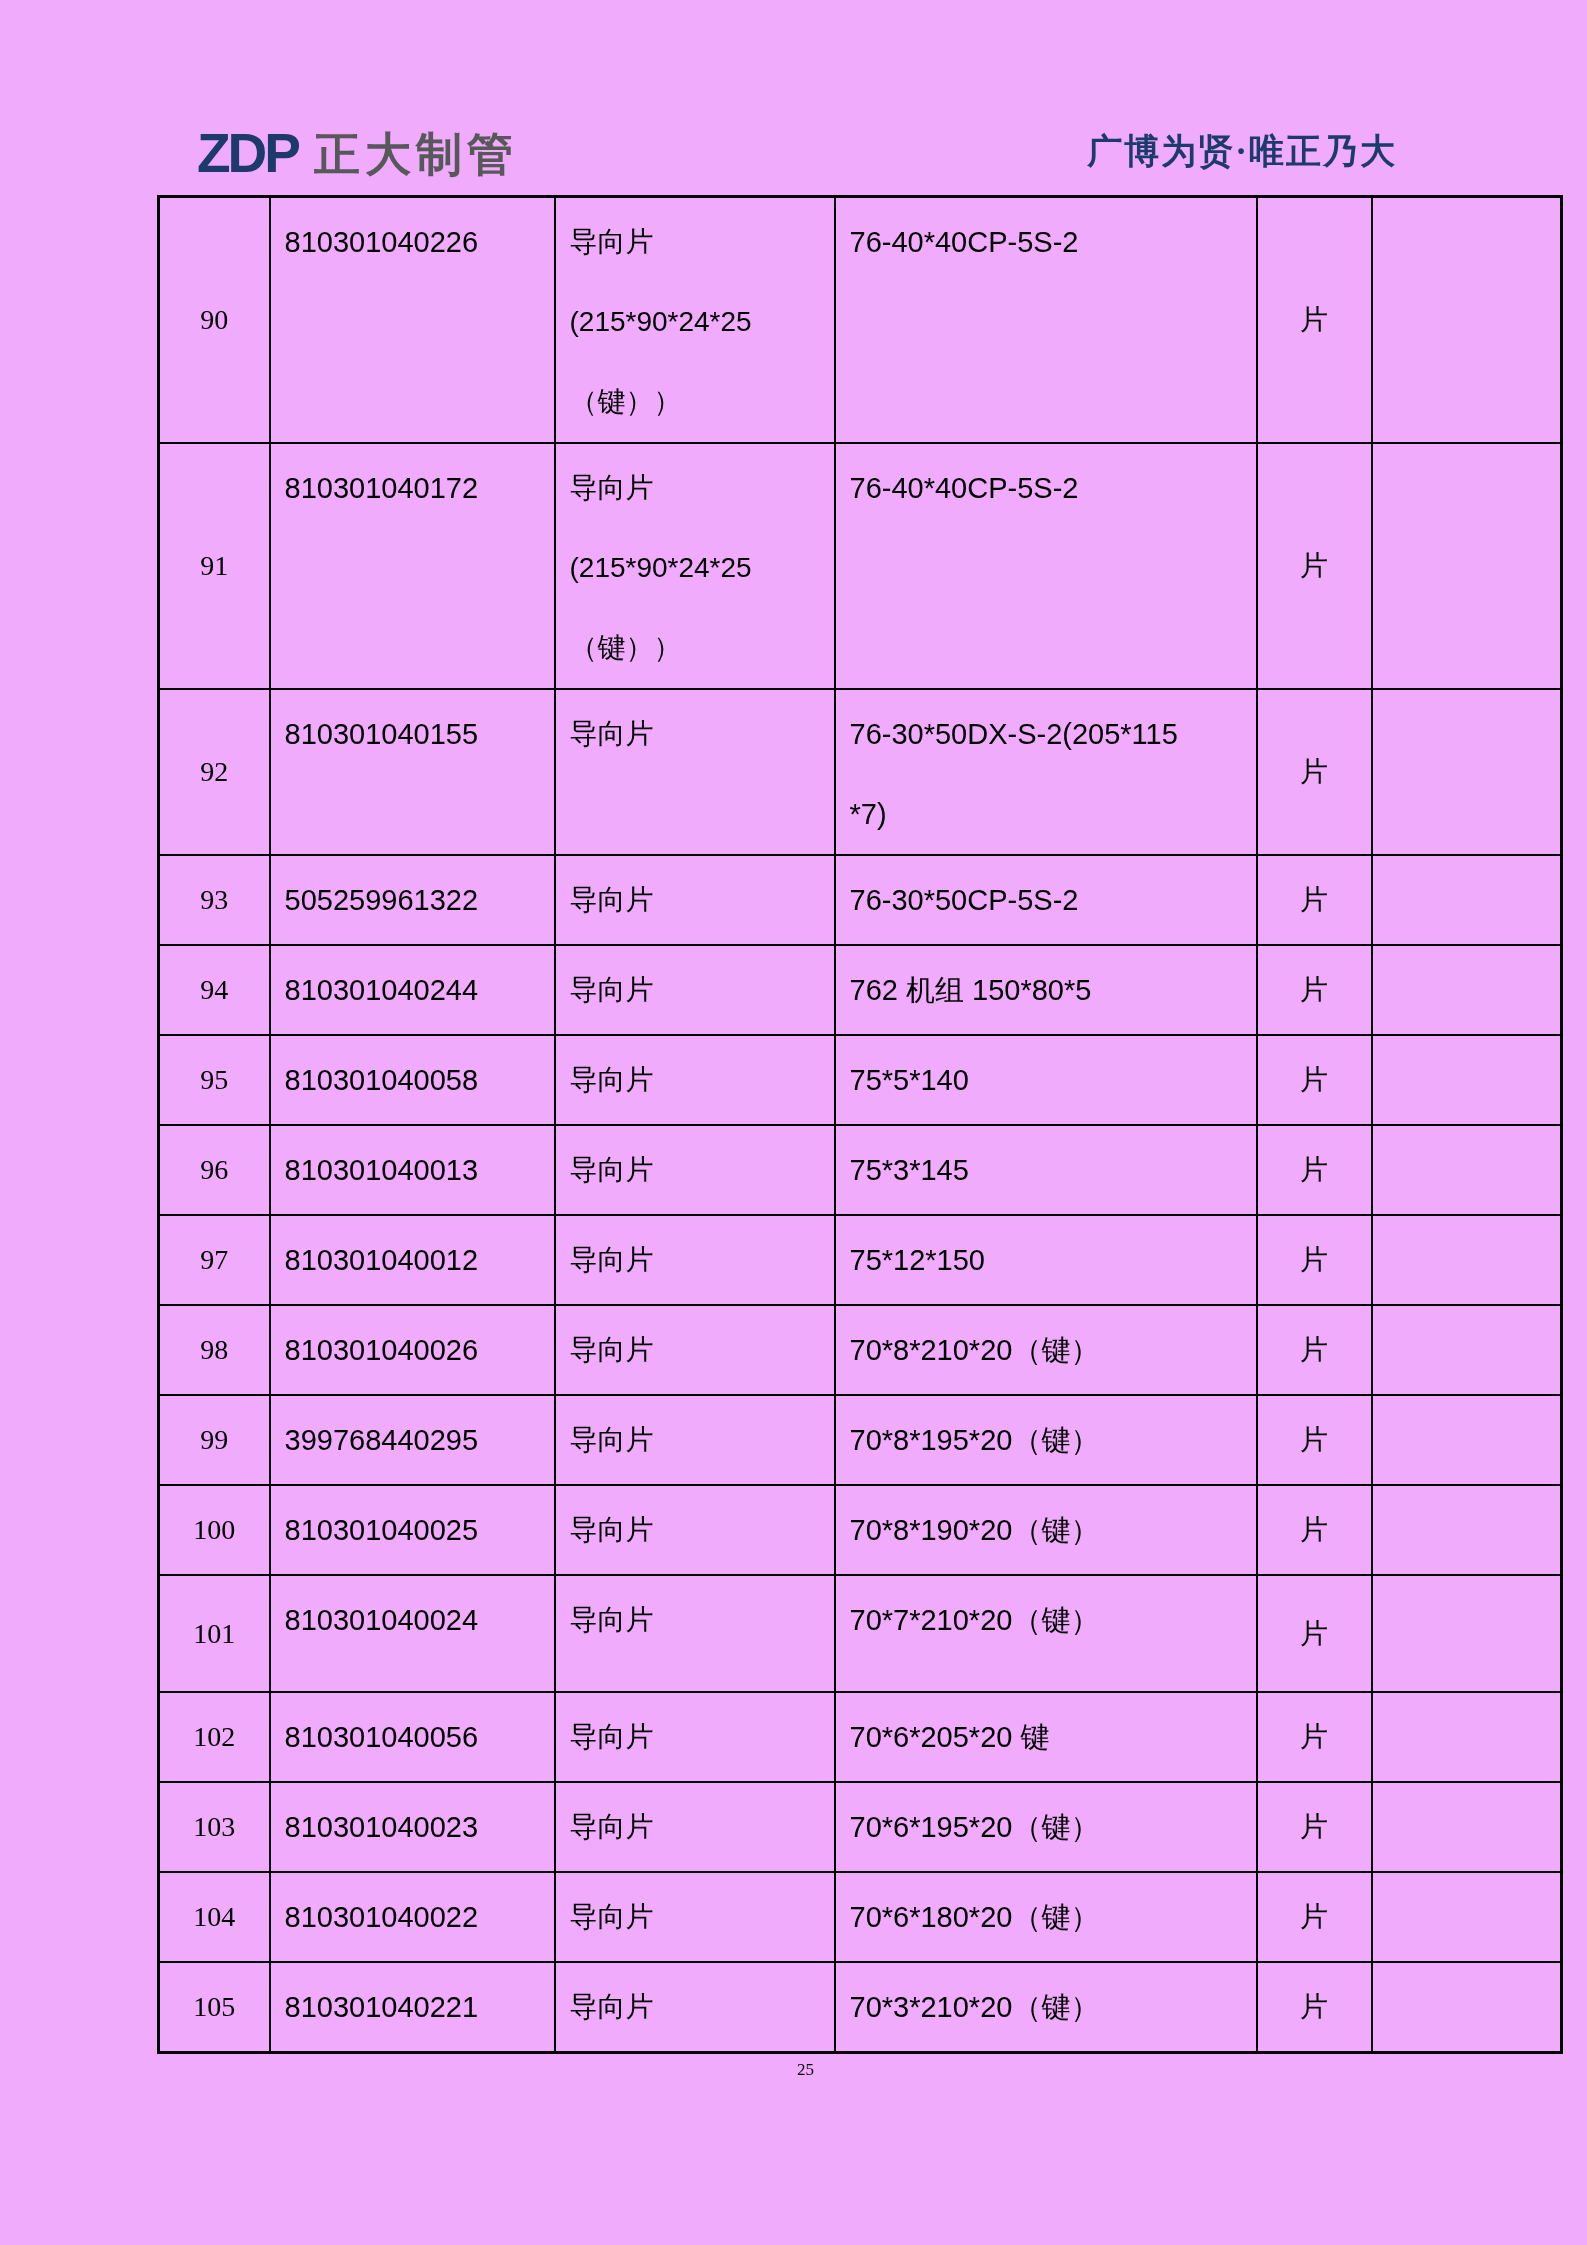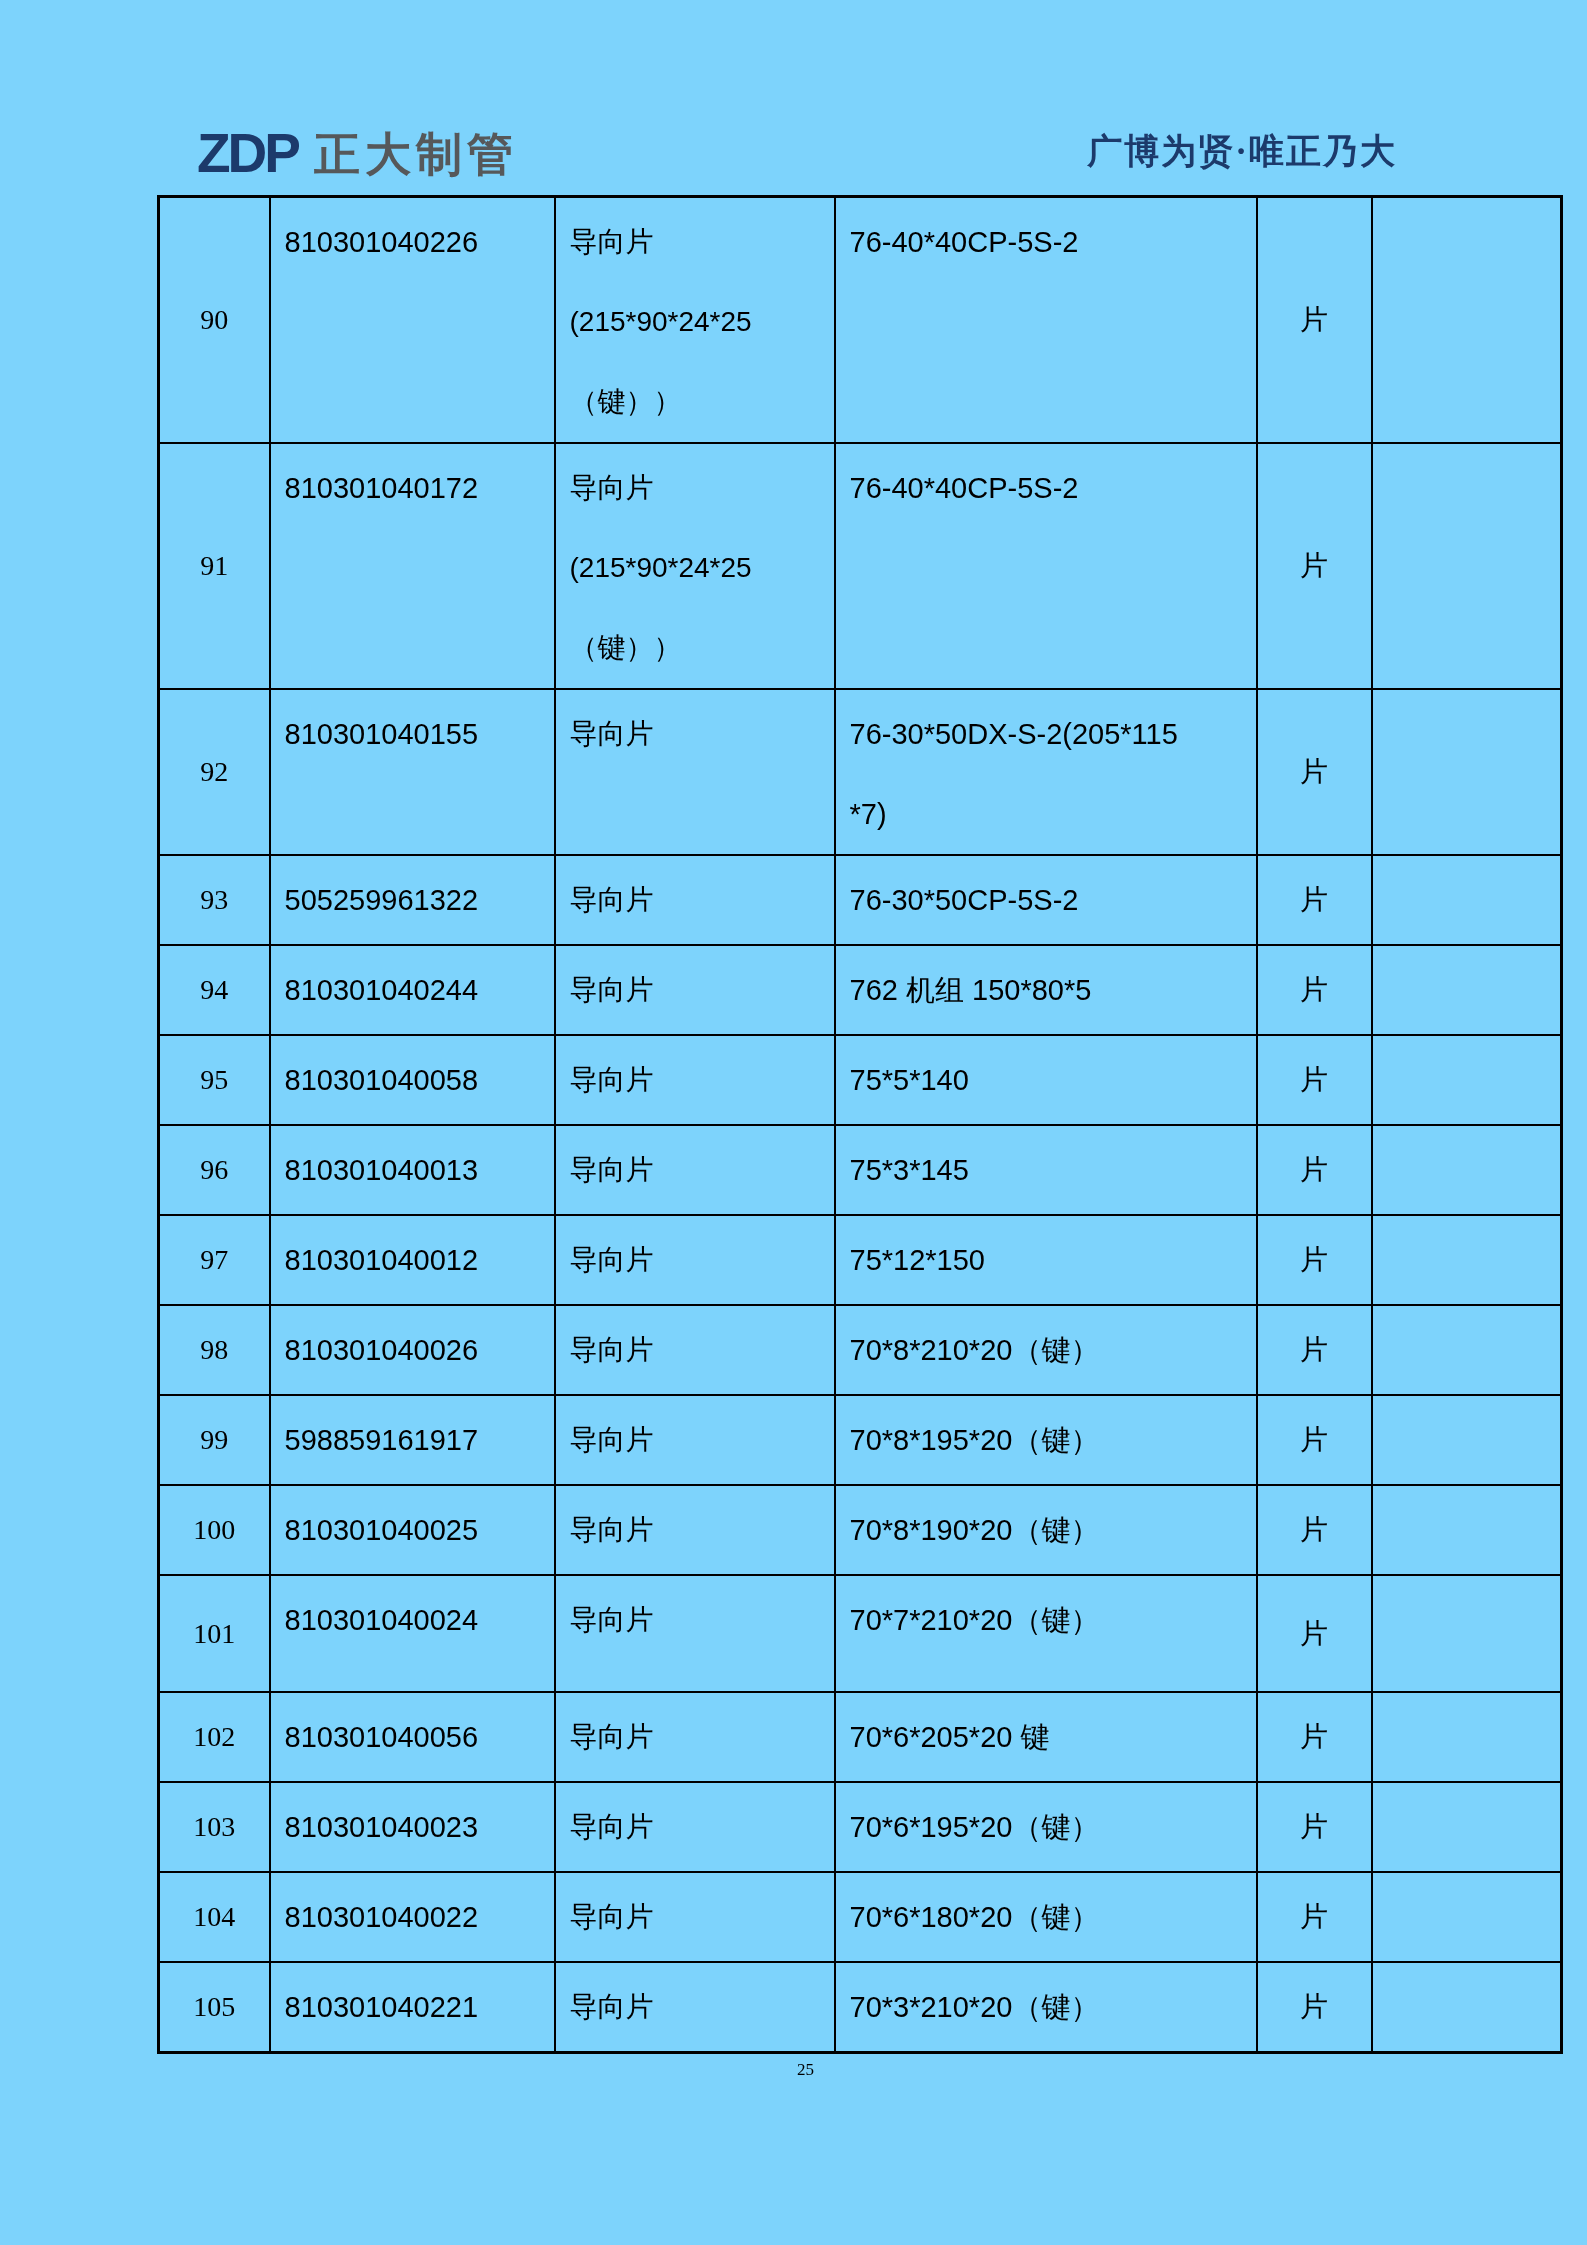--- a/index.html
+++ b/index.html
@@ -4,21 +4,21 @@
 <style>
   html, body {
     margin: 0;
     padding: 0;
     background: #ffffff;
   }
   .page {
     position: relative;
     width: 1587px;
     height: 2245px;
-    background: #7dd3fc;
+    background: #f0abfc;
     font-family: "Liberation Sans", sans-serif;
     overflow: hidden;
   }
   
   .logo-wrap {
     position: absolute;
     left: 197px;
     top: 126px;
     display: flex;
     align-items: center;
@@ -197,21 +197,21 @@
         <tr style="height: 90px;">
           <td class="cell-no">98</td>
           <td class="cell-content">810301040026</td>
           <td class="cell-content cell-name">导向片</td>
           <td class="cell-content">70*8*210*20（键）</td>
           <td class="cell-unit">片</td>
           <td class="cell-extra"></td>
         </tr>
         <tr style="height: 90px;">
           <td class="cell-no">99</td>
-          <td class="cell-content">598859161917</td>
+          <td class="cell-content">399768440295</td>
           <td class="cell-content cell-name">导向片</td>
           <td class="cell-content">70*8*195*20（键）</td>
           <td class="cell-unit">片</td>
           <td class="cell-extra"></td>
         </tr>
         <tr style="height: 90px;">
           <td class="cell-no">100</td>
           <td class="cell-content">810301040025</td>
           <td class="cell-content cell-name">导向片</td>
           <td class="cell-content">70*8*190*20（键）</td>

